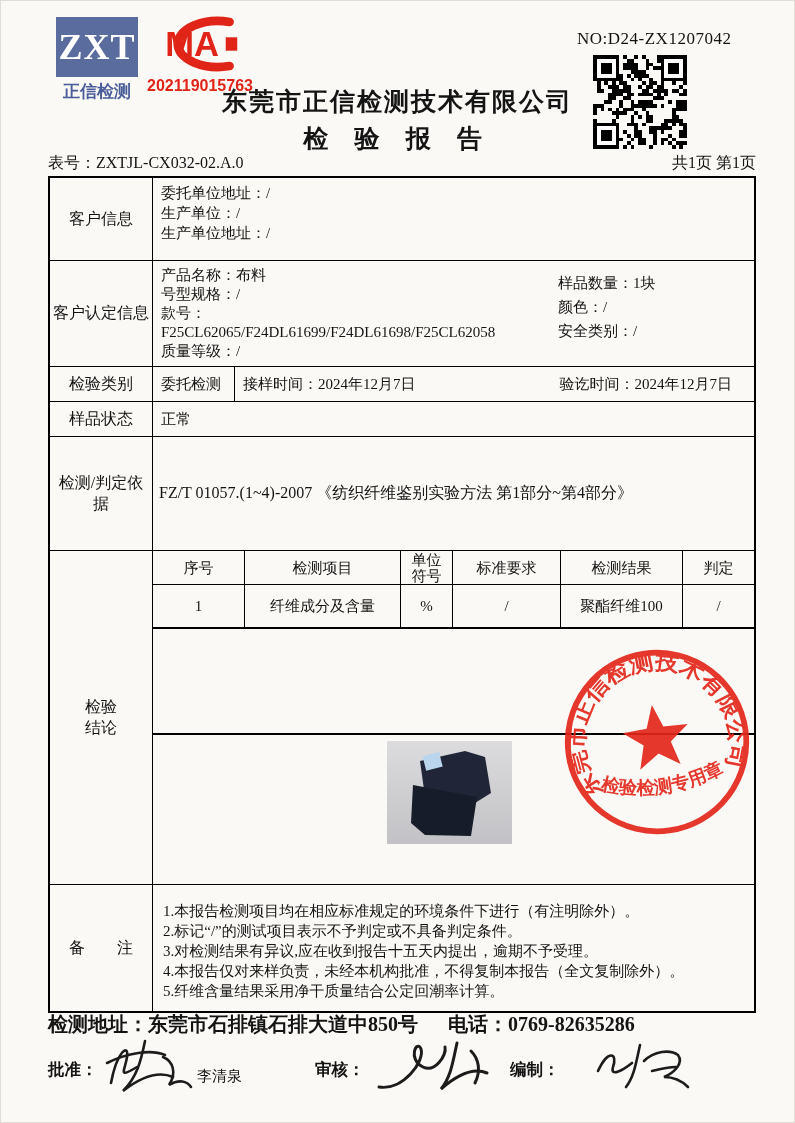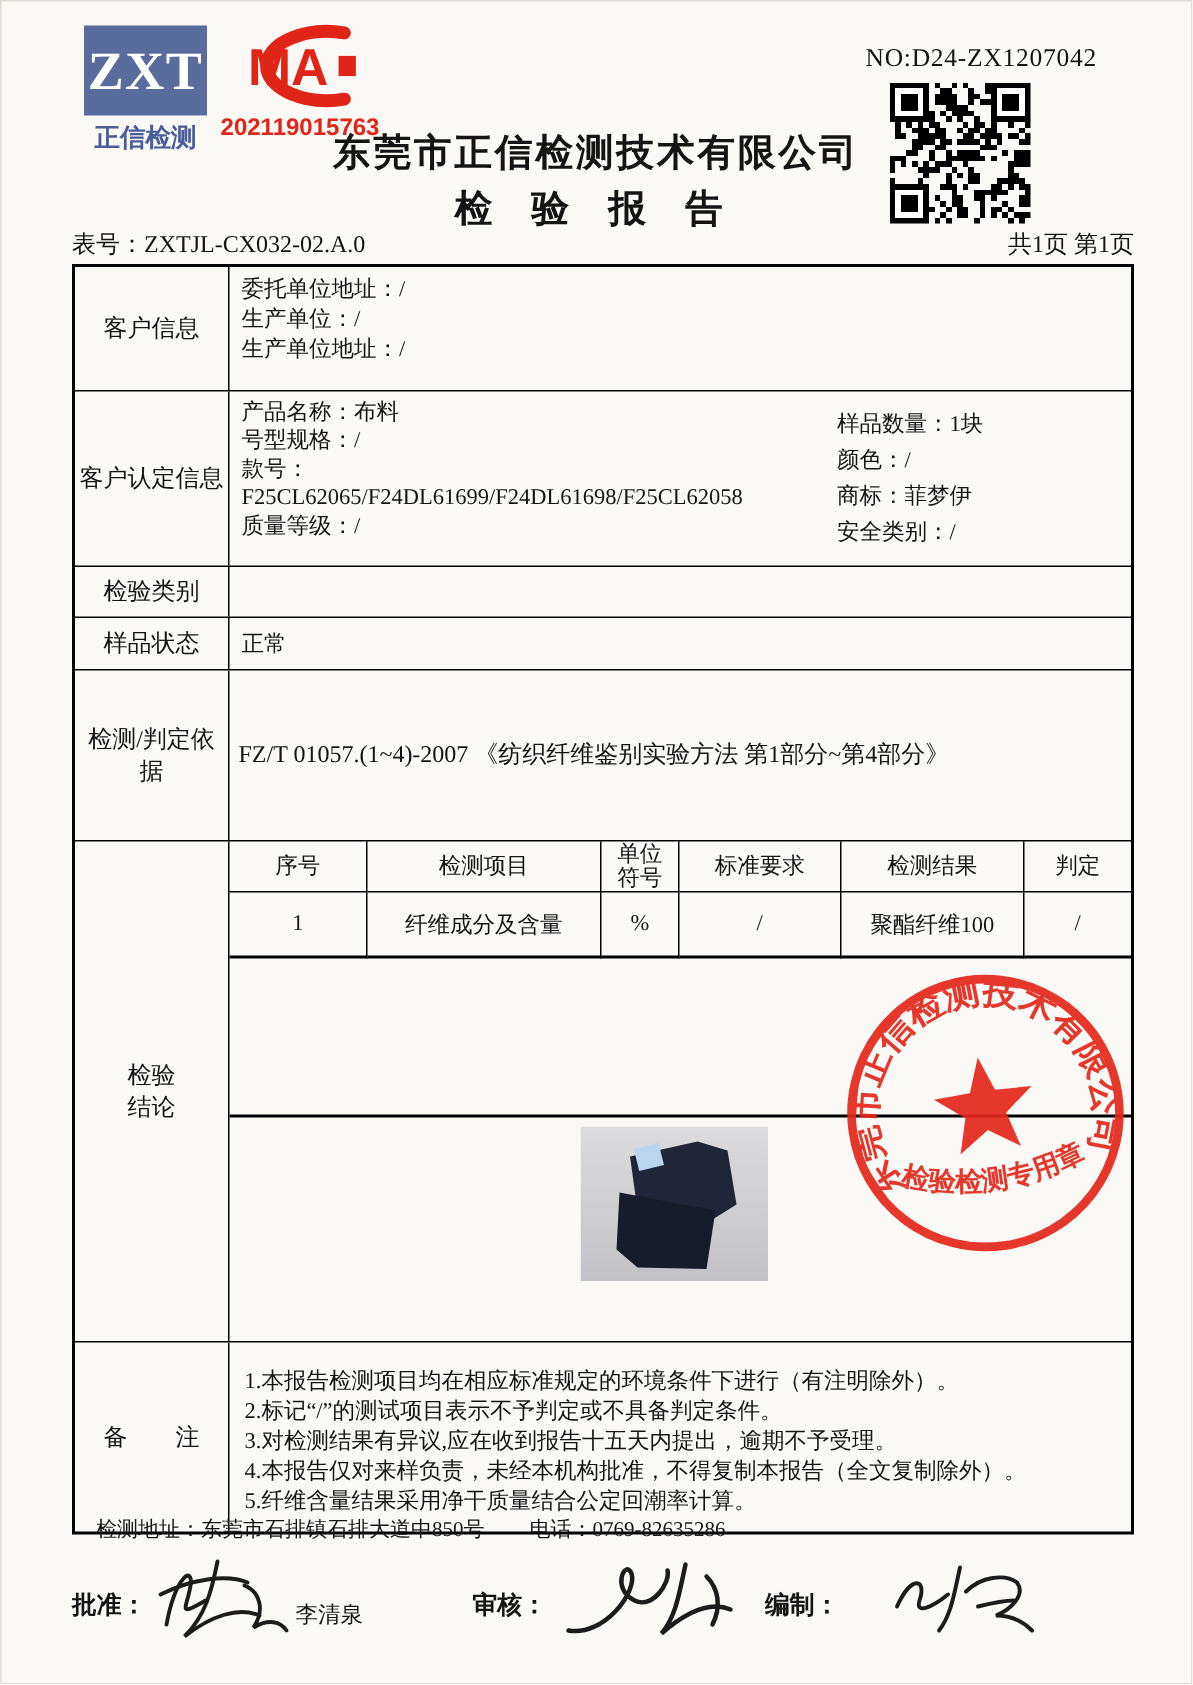--- a/index.html
+++ b/index.html
@@ -95,21 +95,21 @@
   .note-list { padding:16px 6px 10px 10px; }
   .note-list div { line-height:20px; font-size:15px; }
   
   .stamp {
     position:absolute; left:560px; top:645px; width:192px; height:192px;
     transform:rotate(-8deg); opacity:0.92; pointer-events:none;
   }
   
   .footer-addr {
     position:absolute; left:47px; top:1010px; display:flex; gap:30px;
-    font-size:14px; font-weight:400;margin-left:16px;
+    font-size:20px; font-weight:700;
   }
   .sig-row { position:absolute; left:0; top:1040px; width:795px; height:70px; }
   .sig-label { position:absolute; font-size:16.5px; font-weight:600; top:18px; }
   .l-approve { left:47px; } .l-review { left:314px; } .l-prepare { left:509px; }
   .sig-svg { position:absolute; }
   .s1 { left:92px; top:-8px; width:110px; height:66px; }
   .s2 { left:372px; top:-6px; width:130px; height:62px; }
   .s3 { left:585px; top:-4px; width:115px; height:56px; }
   .sig-print { position:absolute; left:196px; top:26px; font-size:15px; }
 </style>
@@ -384,29 +384,37 @@
           <div class="prod-left">
             <div>产品名称：布料</div>
             <div>号型规格：/</div>
             <div>款号：</div>
             <div>F25CL62065/F24DL61699/F24DL61698/F25CL62058</div>
             <div>质量等级：/</div>
           </div>
           <div class="prod-right">
             <div>样品数量：1块</div>
             <div>颜色：/</div>
-            <div>商标：菲梦伊</div>
             <div>安全类别：/</div>
           </div>
         </div>
       </div>
     </div>
 
     <div class="trow h-cat">
       <div class="lab">检验类别</div>
+      <div class="cont">
+        <div class="cat-wrap">
+          <div class="cat-sub">委托检测</div>
+          <div class="cat-rest">
+            <span>接样时间：2024年12月7日</span>
+            <span>验讫时间：2024年12月7日</span>
+          </div>
+        </div>
+      </div>
     </div>
 
     <div class="trow h-state">
       <div class="lab">样品状态</div>
       <div class="cont">
         <div class="state-val">正常</div>
       </div>
     </div>
 
     <div class="trow h-basis">

